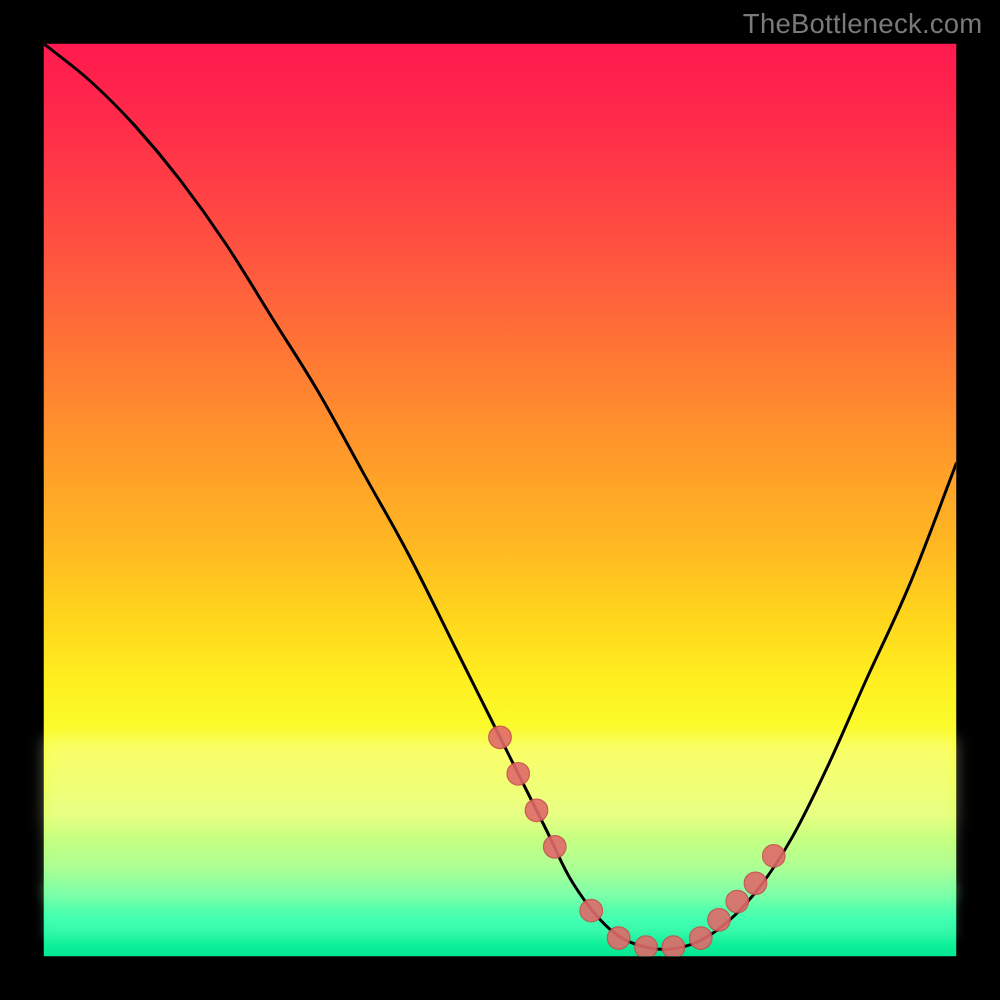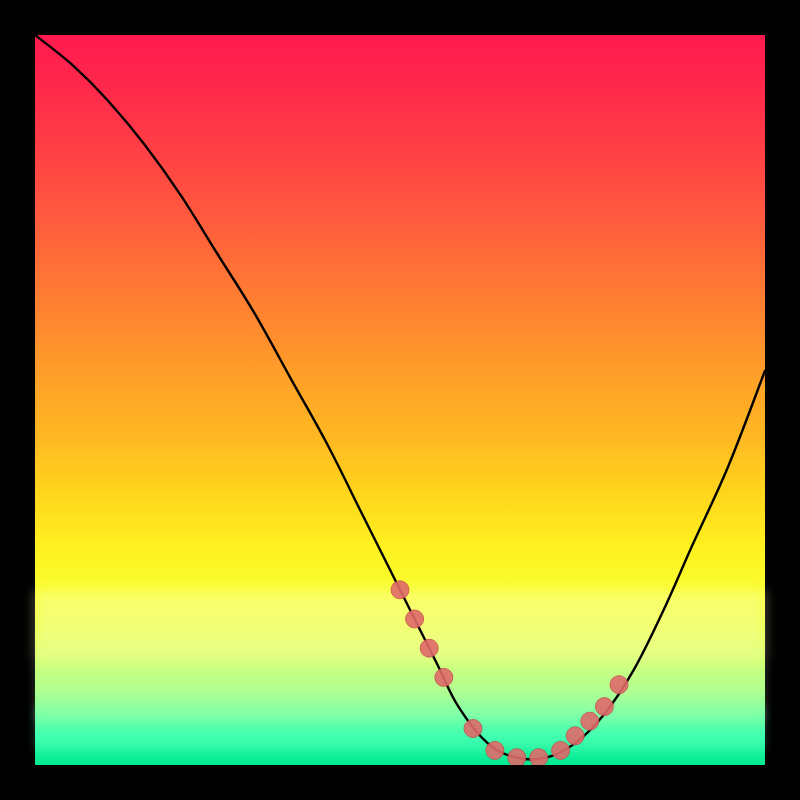--- a/index.html
+++ b/index.html
@@ -66,20 +66,21 @@
     font-size: 22px;
     letter-spacing: 0.2px;
     user-select: none;
   }
 </style>
 </head>
 <body>
 
 <div class="stage">
 
+  <div class="attribution">TheBottleneck.com</div>
 
   <div class="plot-area">
     <div class="glow-band glow-1"></div>
     <div class="glow-band glow-2"></div>
     <div class="glow-band glow-3"></div>
 
     <svg class="curve" viewBox="0 0 730 730" preserveAspectRatio="none">
       <path id="curve-path" fill="none" stroke="#000000" stroke-width="2.4" stroke-linecap="round" stroke-linejoin="round" d="M 0.0 0.0 C 6.6 5.3, 23.4 17.4, 36.5 29.2 C 49.6 41.0, 59.9 51.2, 73.0 65.7 C 86.1 80.2, 96.4 92.4, 109.5 109.5 C 122.6 126.6, 132.9 140.9, 146.0 160.6 C 159.1 180.3, 169.4 198.0, 182.5 219.0 C 195.6 240.0, 205.9 255.1, 219.0 277.4 C 232.1 299.7, 242.4 319.4, 255.5 343.1 C 268.6 366.8, 278.9 383.8, 292.0 408.8 C 305.1 433.8, 315.4 455.5, 328.5 481.8 C 341.6 508.1, 351.9 528.5, 365.0 554.8 C 378.1 581.1, 391.0 606.8, 401.5 627.8 C 412.0 648.8, 414.2 657.1, 423.4 671.6 C 432.6 686.1, 442.1 698.9, 452.6 708.1 C 463.1 717.3, 471.3 720.1, 481.8 722.7 C 492.3 725.3, 500.5 725.3, 511.0 722.7 C 521.5 720.1, 529.7 716.0, 540.2 708.1 C 550.7 700.2, 558.9 692.0, 569.4 678.9 C 579.9 665.8, 588.1 653.5, 598.6 635.1 C 609.1 616.7, 617.3 599.0, 627.8 576.7 C 638.3 554.4, 645.2 537.3, 657.0 511.0 C 668.8 484.7, 680.4 462.2, 693.5 430.7 C 706.6 399.2, 723.4 352.9, 730.0 335.8"></path>
       <g id="markers-group">
           <circle cx="365.0" cy="554.8" r="9" fill="#e06a6a" stroke="#c94f4f" stroke-width="1" opacity="0.9"></circle>

